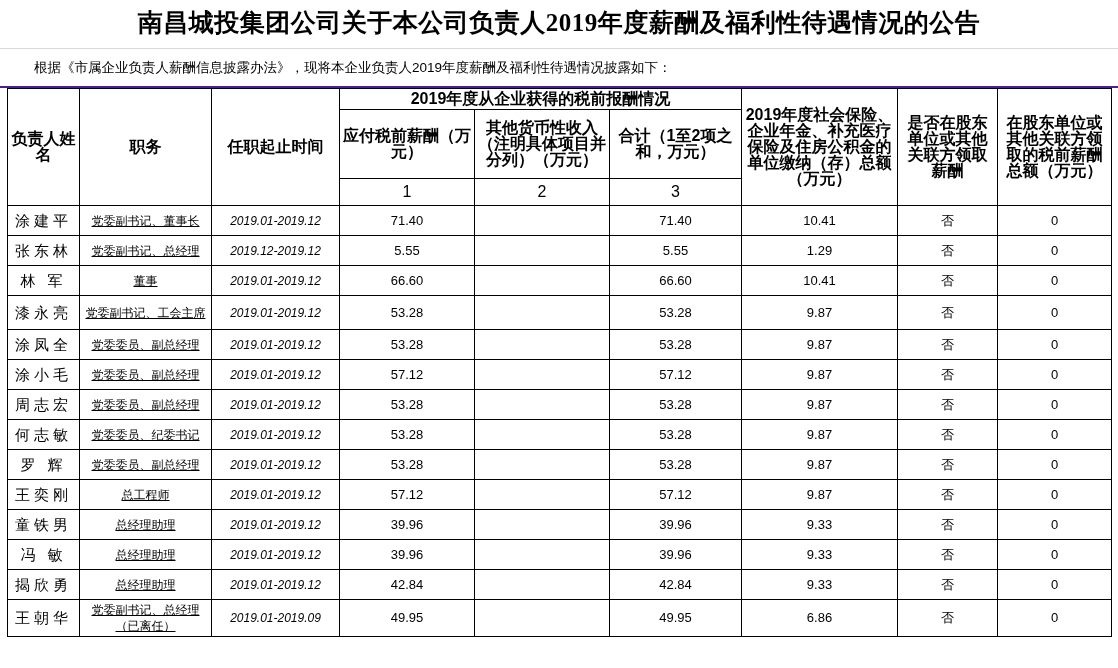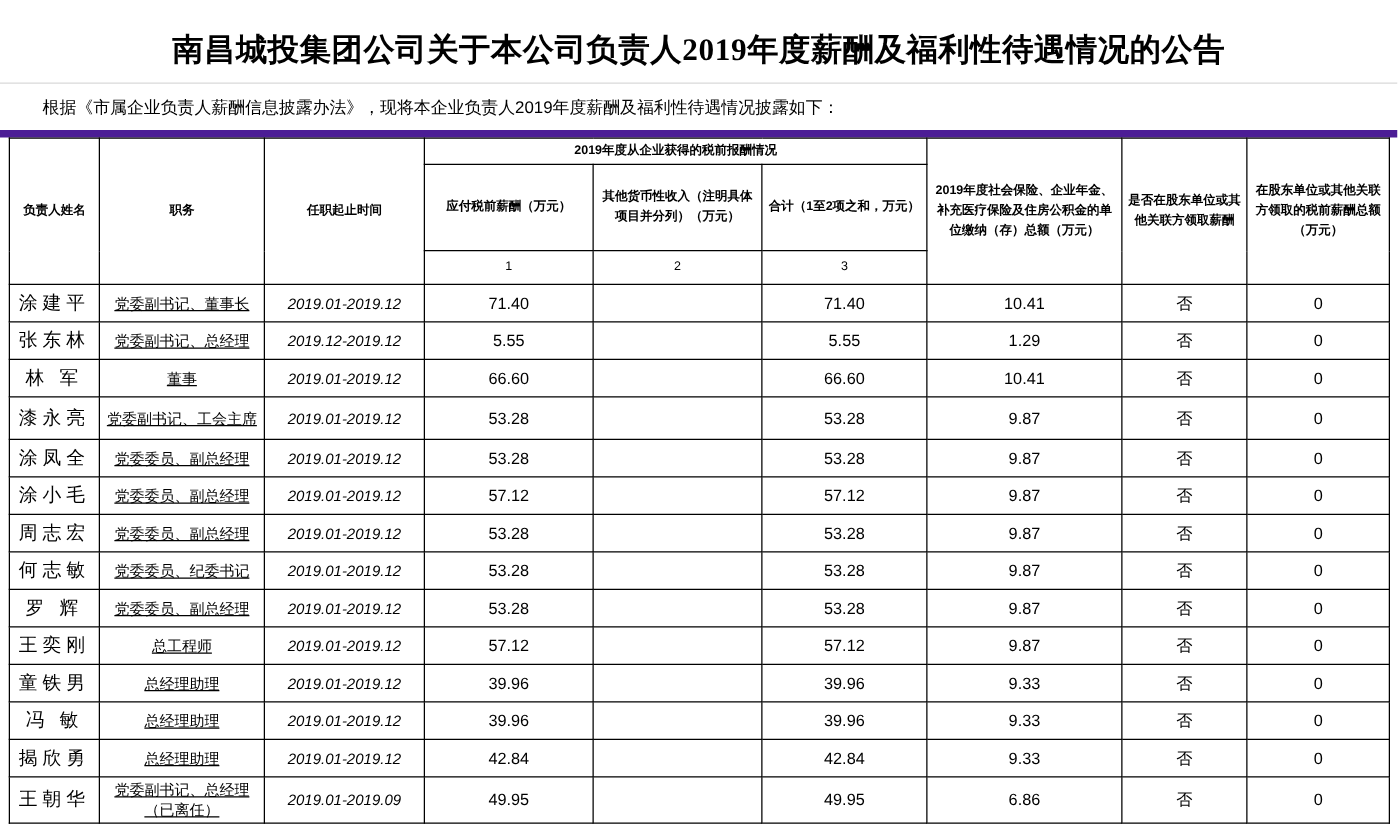--- a/index.html
+++ b/index.html
@@ -19,55 +19,54 @@
     width: 1118px;
     height: 668px;
     box-sizing: border-box;
   }
   .title-band {
     width: 100%;
     box-sizing: border-box;
     border-bottom: 1px solid #d9d9d9;
     padding: 6px 0 8px 0;
     text-align: center;
-    margin-top: 18px;
   }
   .title-band .title {
     font-family: "Liberation Serif", serif;
     font-weight: bold;
     font-size: 25px;
     letter-spacing: 0.5px;
     line-height: 34px;
     white-space: nowrap;
   }
   .intro-band {
     width: 100%;
     box-sizing: border-box;
     padding: 10px 12px 9px 34px;
     font-size: 13.5px;
-    border-bottom: 6px solid #4c1d95;
+    border-bottom: 2px solid #4c1d95;
   }
   table.main {
     border-collapse: collapse;
     table-layout: fixed;
     width: 1104px;
     margin: 0 7px;
     font-size: 12.5px;
   }
   table.main th, table.main td {
     border: 1px solid #000000;
     text-align: center;
     vertical-align: middle;
     padding: 2px 3px;
     line-height: 16px;
     word-break: break-all;
   }
   table.main thead th {
     font-weight: bold;
-    font-size: 10px;
+    font-size: 16px;
   }
   .hdr-num {
     font-weight: normal !important;
     font-size: 12.5px;
     height: 22px;
   }
   td.name-cell {
     font-size: 15px;
     letter-spacing: 4px;
     padding-left: 6px;

